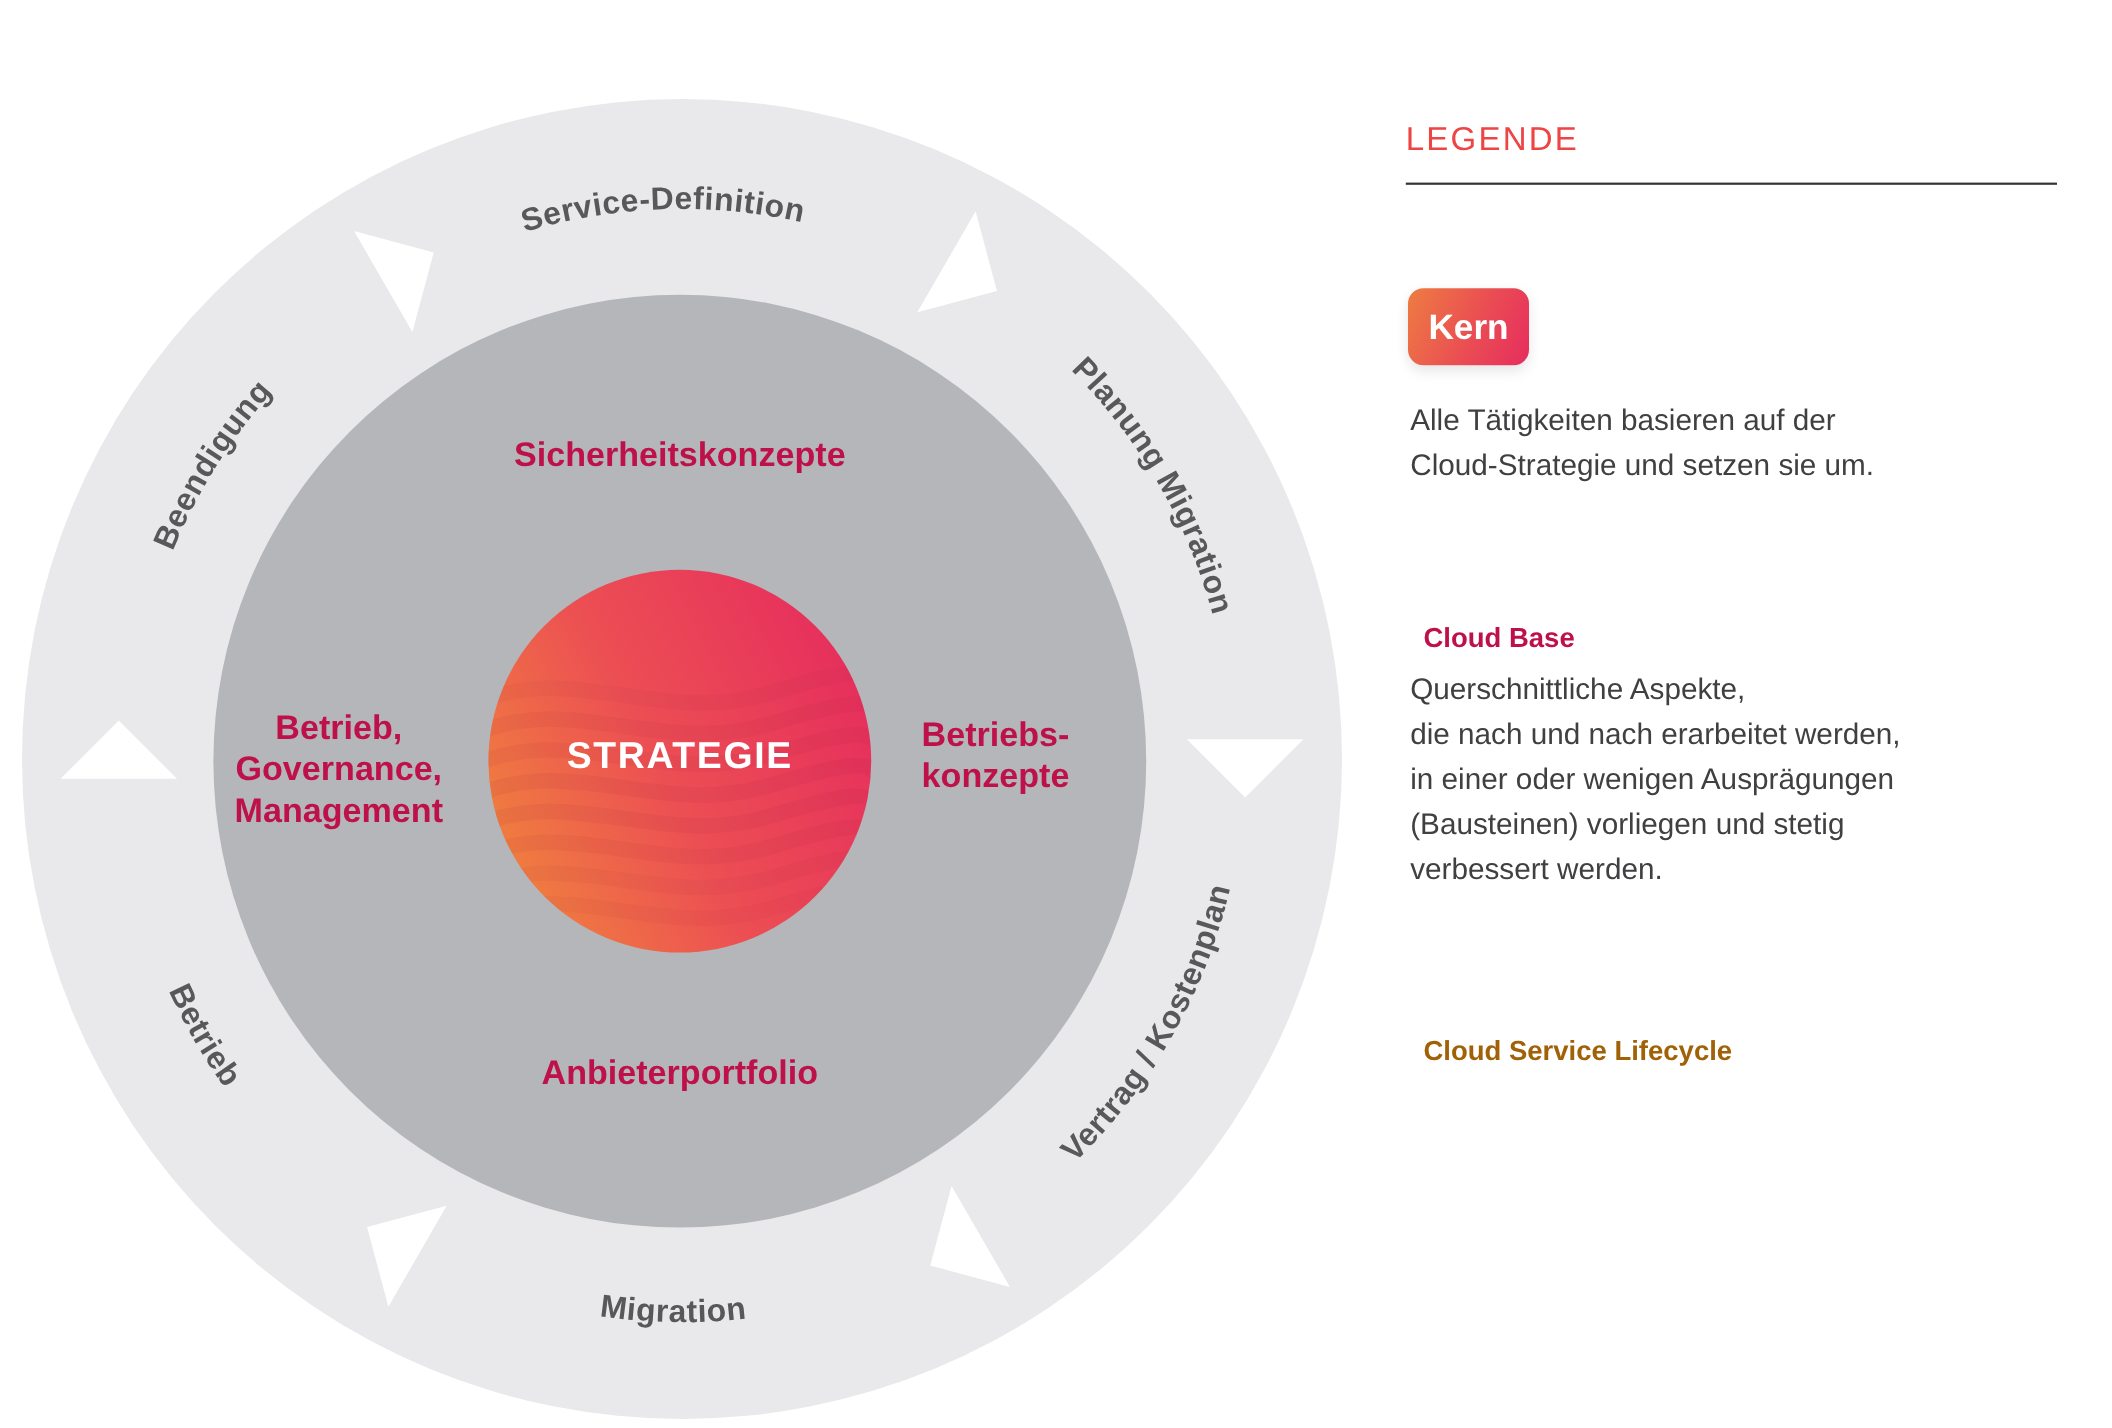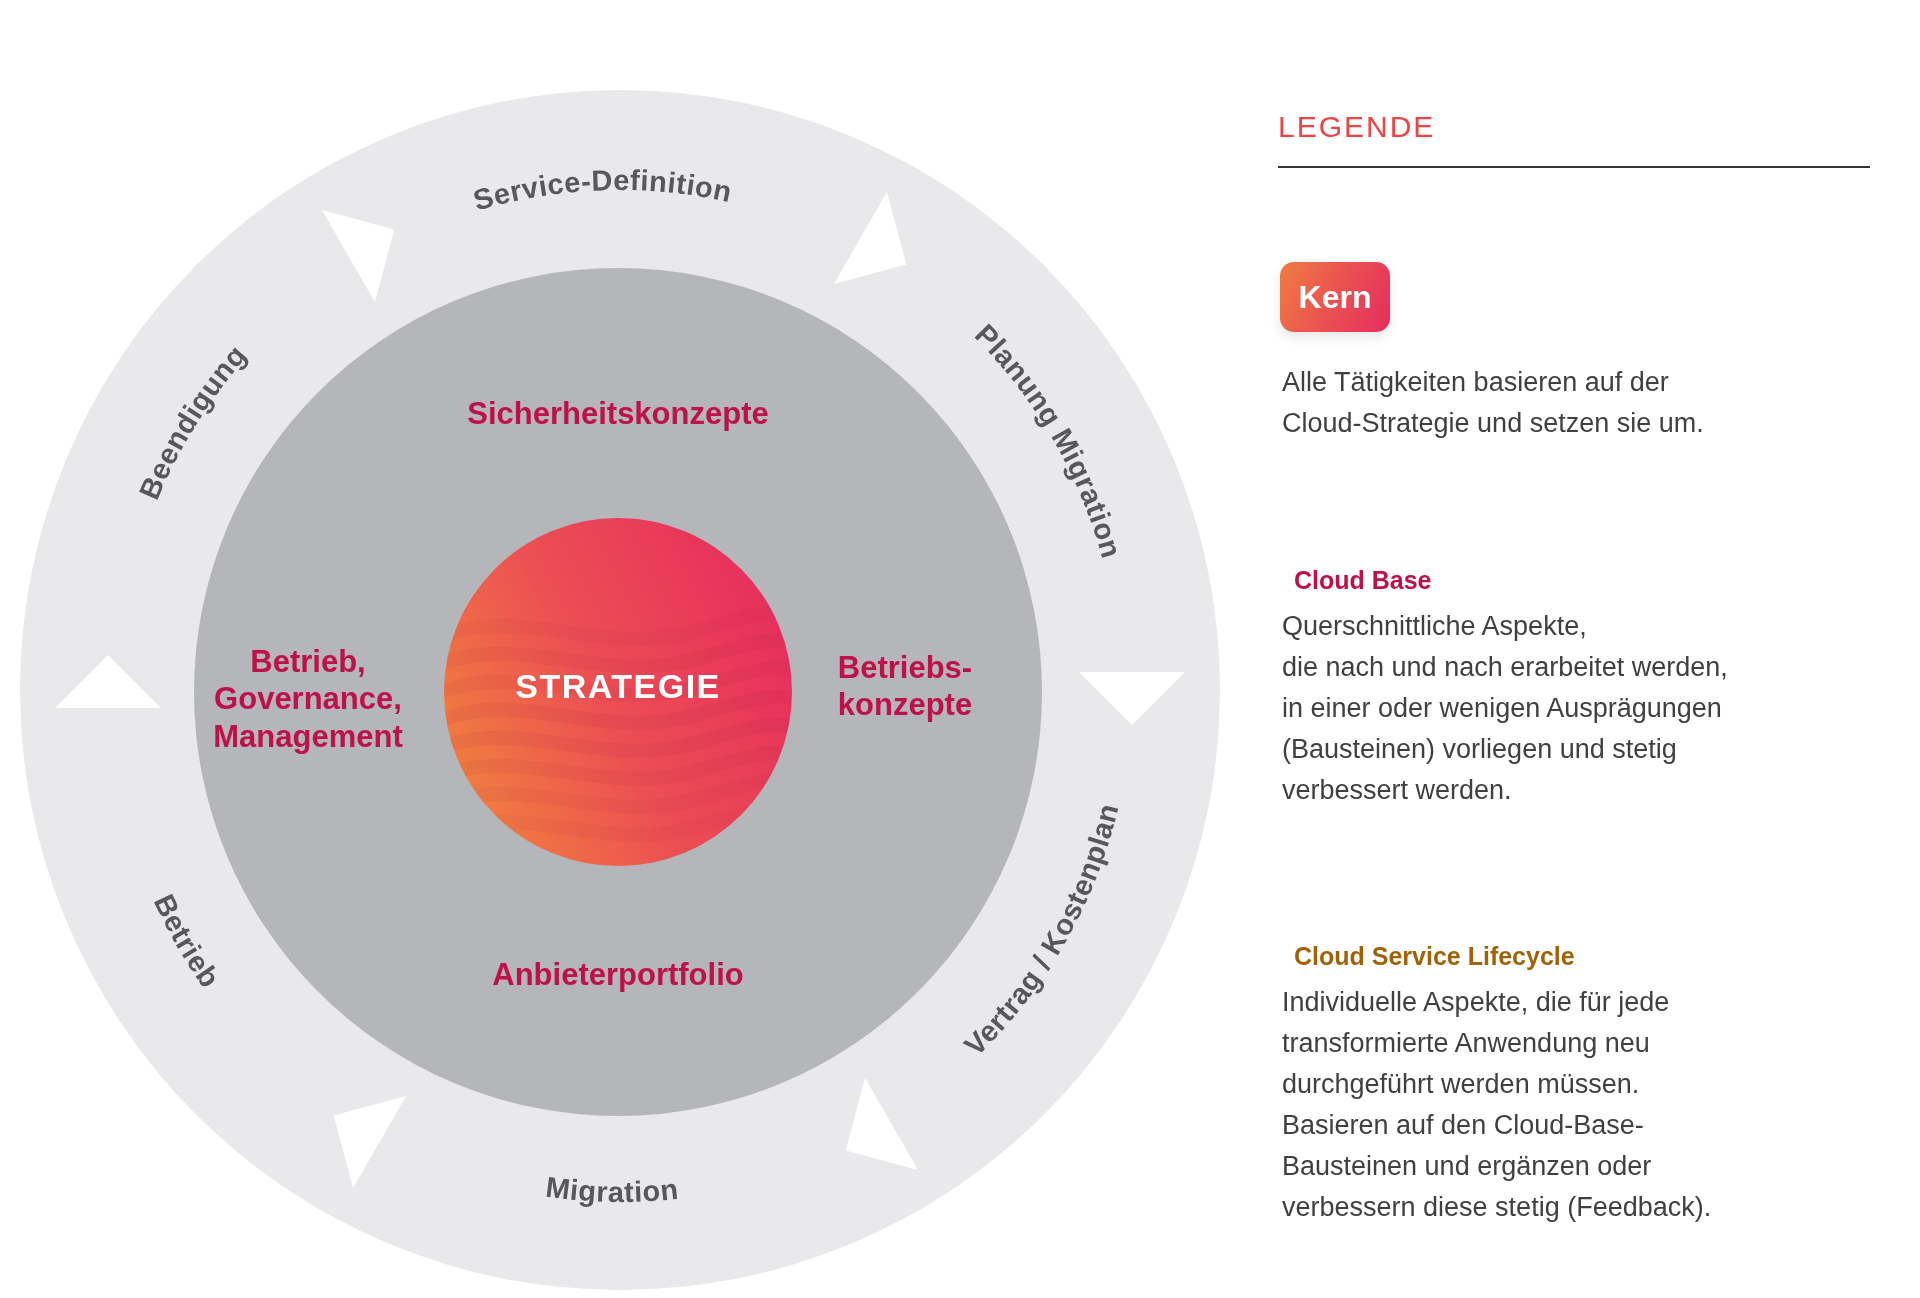--- a/index.html
+++ b/index.html
@@ -133,21 +133,15 @@
 Cloud-Strategie und setzen sie um.</p>
 
     <h3 class="legend-heading red h2">Cloud Base</h3>
     <p class="legend-para p2">Querschnittliche Aspekte,
 die nach und nach erarbeitet werden,
 in einer oder wenigen Ausprägungen
 (Bausteinen) vorliegen und stetig
 verbessert werden.</p>
 
     <h3 class="legend-heading gray h3">Cloud Service Lifecycle</h3>
-    <p class="legend-para p3">Individuelle Aspekte, die für jede
-transformierte Anwendung neu
-durchgeführt werden müssen.
-Basieren auf den Cloud-Base-
-Bausteinen und ergänzen oder
-verbessern diese stetig (Feedback).</p>
   </div>
 
 </div>
 
 </body></html>

